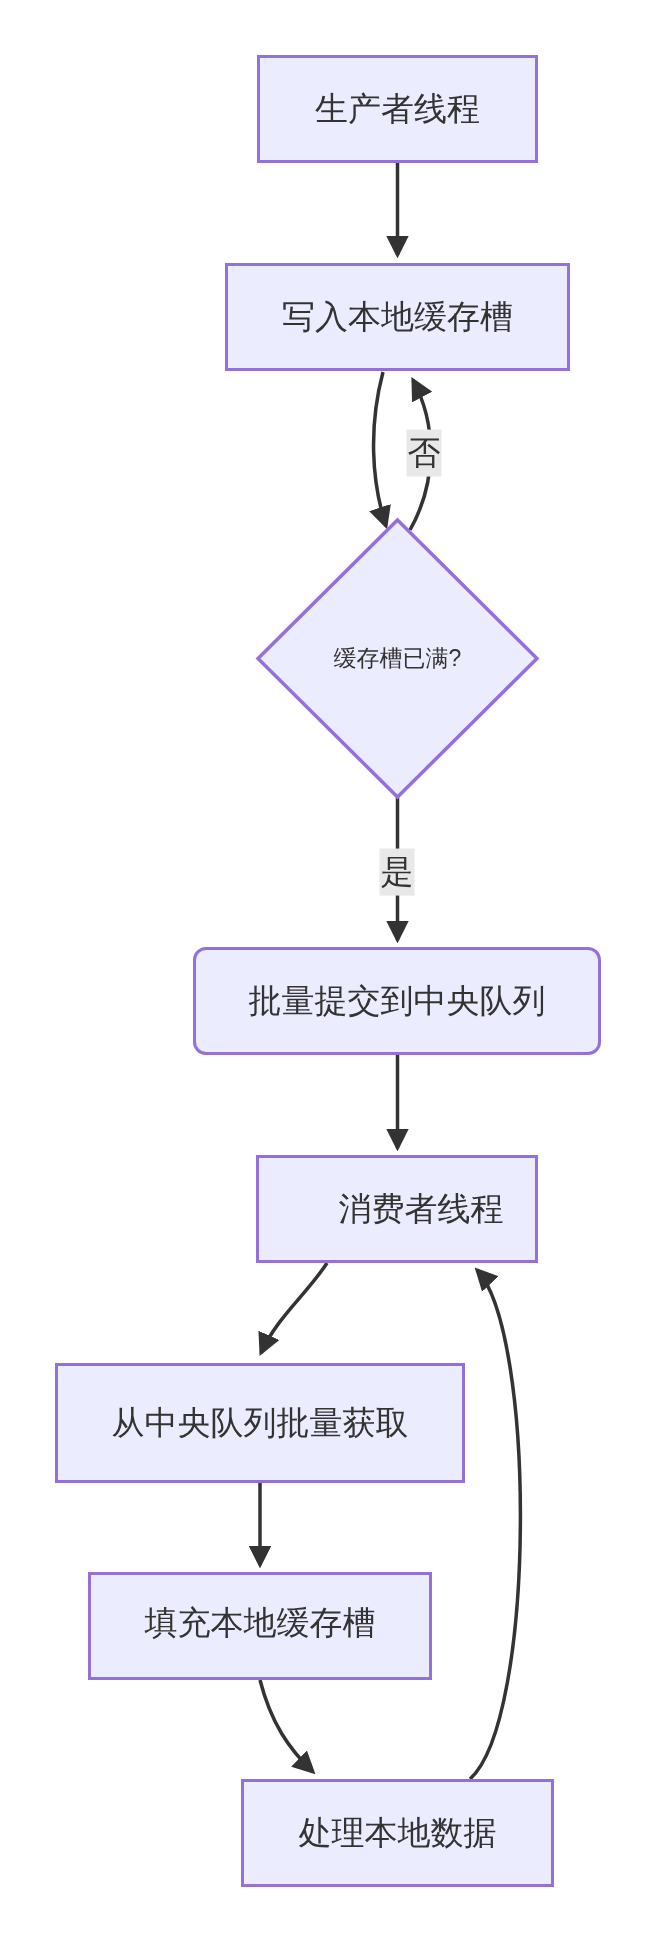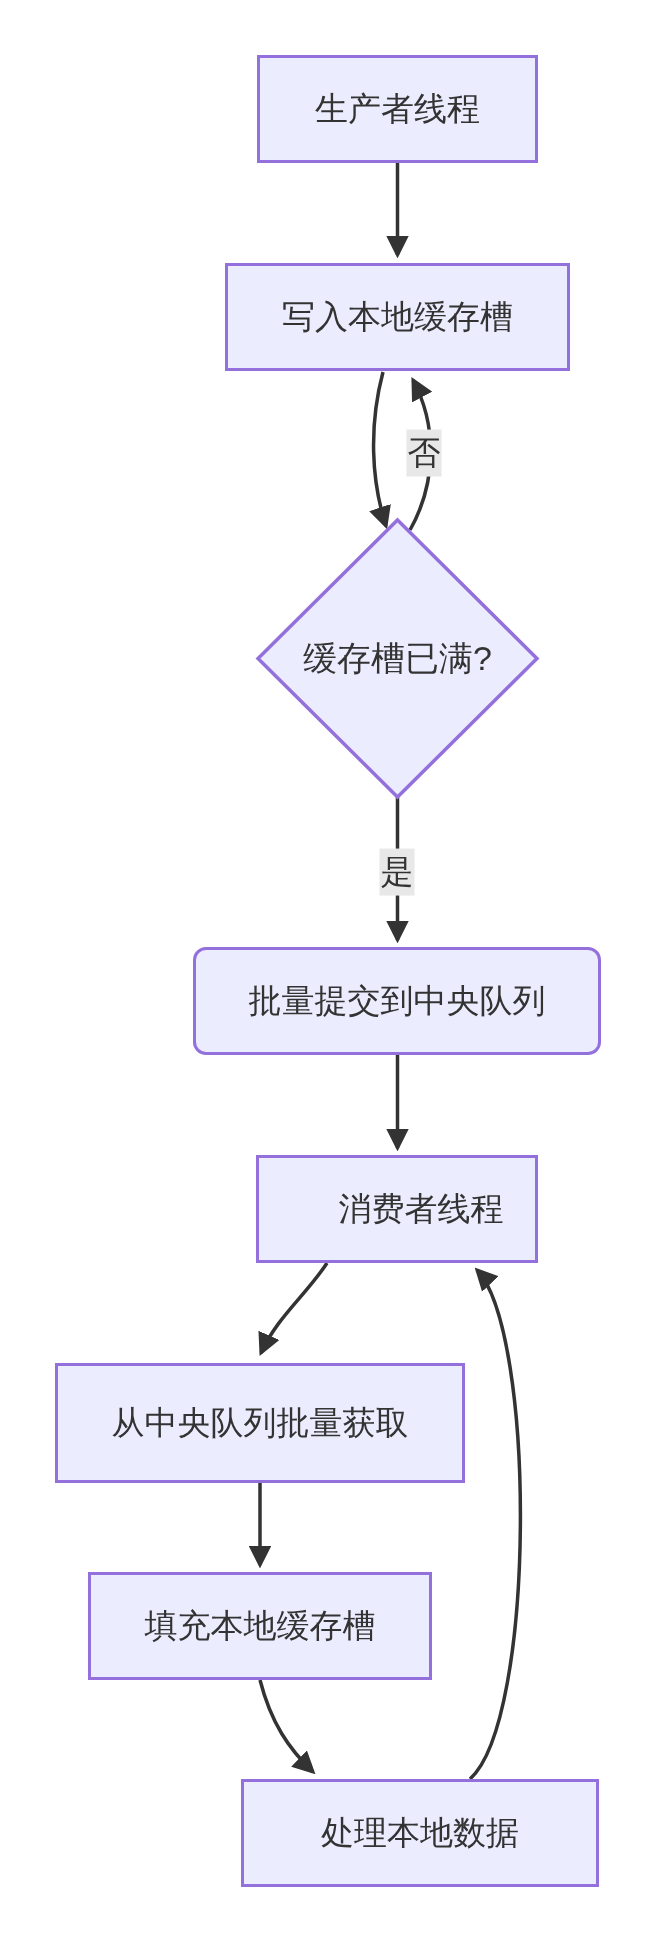--- a/index.html
+++ b/index.html
@@ -32,21 +32,21 @@
     font-size: 33px;
     color: #333333;
     text-align: center;
     line-height: 1.2;
   }
   .diamond-label {
     position: absolute;
     display: flex;
     align-items: center;
     justify-content: center;
-    font-size: 34px;
+    font-size: 23px;
     color: #333333;
     text-align: center;
   }
   .edge-label {
     position: absolute;
     transform: translate(-50%, -50%);
     background: #e8e8e8;
     color: #333333;
     font-size: 33px;
     line-height: 1.42;
@@ -54,22 +54,22 @@
     text-align: center;
     white-space: nowrap;
   }
   
   #node-producer { left: 257px; top: 55px;  width: 281px; height: 108px; }
   #node-write    { left: 225px; top: 263px; width: 345px; height: 108px; }
   #node-decision-label { left: 258px; top: 520px; width: 279px; height: 277px; }
   #node-submit   { left: 193px; top: 947px; width: 408px; height: 108px; border-radius: 13px; }
   #node-consumer { left: 256px; top: 1155px; width: 282px; height: 108px; padding-left: 48px; }
   #node-fetch    { left: 55px;  top: 1363px; width: 410px; height: 120px; }
-  #node-fill     { left: 88px;  top: 1572px; width: 344px; height: 108px; }
-  #node-process  { left: 241px; top: 1779px; width: 358px; height: 108px; }
+  #node-fill     { left: 88px;  top: 1572px; width: 344px; height: 108px; font-family: Liberation Mono, monospace; }
+  #node-process  { left: 241px; top: 1779px; width: 313px; height: 108px; }
   #label-no  { left: 424px; top: 453px; }
   #label-yes { left: 397px; top: 872px; }
   .edge {
     fill: none;
     stroke: #333333;
     stroke-width: 3.5px;
   }
   .decision-shape {
     fill: #ECECFF;
     stroke: #9370DB;

